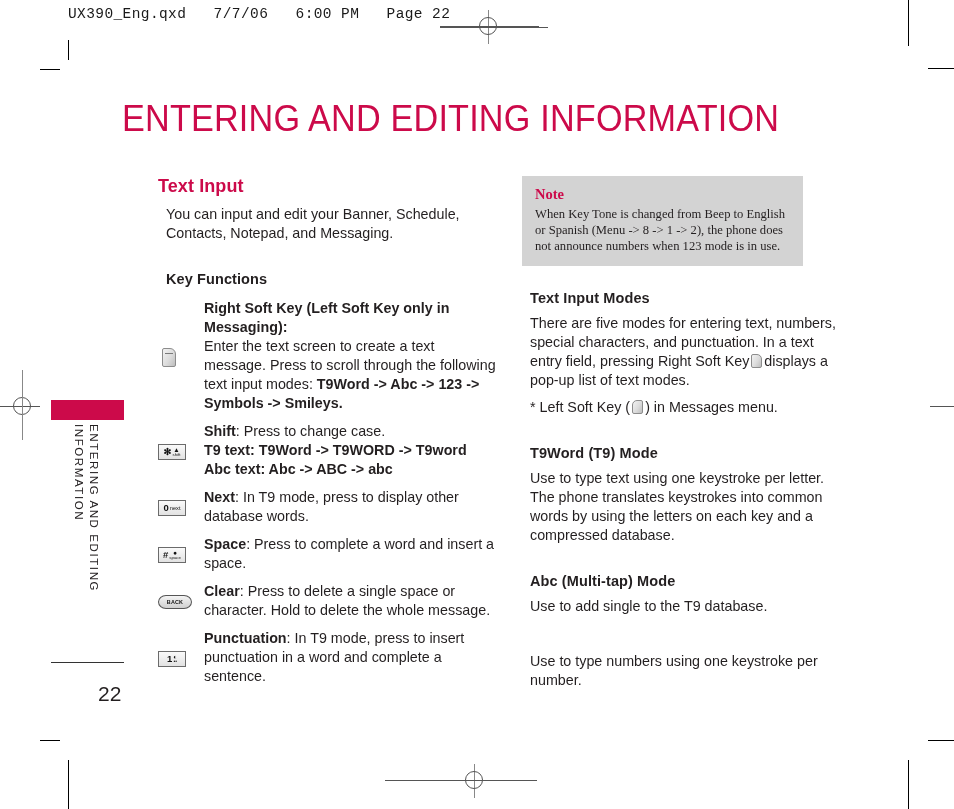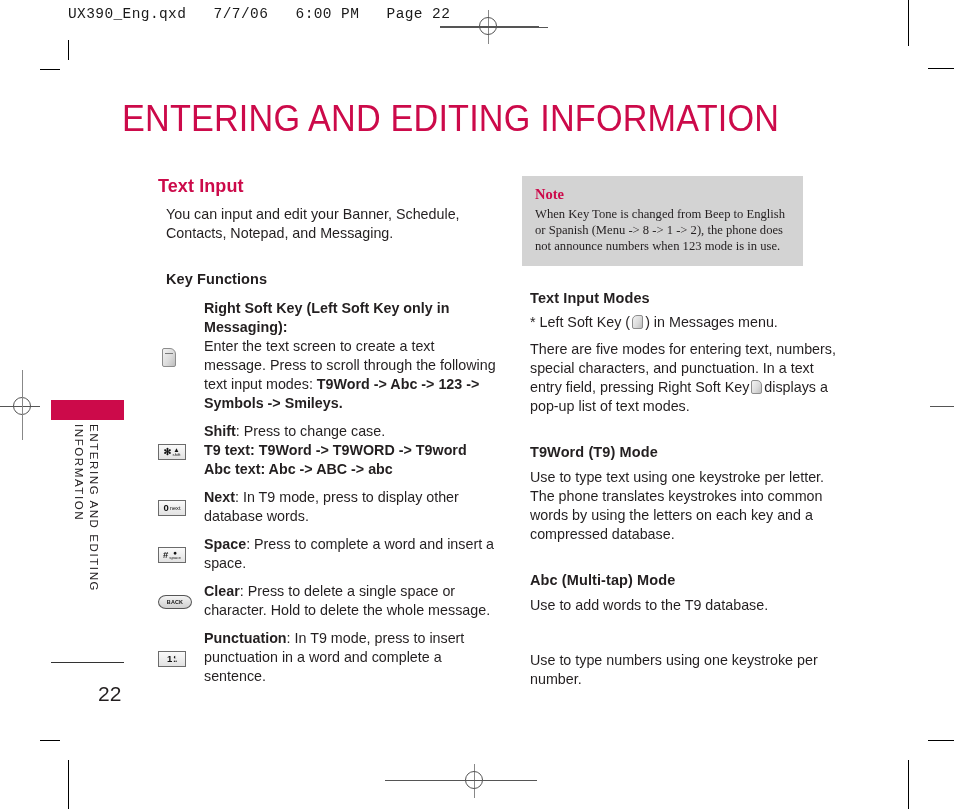--- a/index.html
+++ b/index.html
@@ -407,31 +407,31 @@
 <div class="col-right">
 
   <div class="note-box">
     <h4>Note</h4>
     <p>When Key Tone is changed from Beep to English or Spanish (Menu -&gt; 8 -&gt; 1 -&gt; 2), the phone does not announce numbers when 123 mode is in use.</p>
   </div>
 
   <div class="gap-lg"></div>
 
   <h3 class="sec-dark">Text Input Modes</h3>
+  <p class="body">
+    <span>There are five modes for entering text, numbers, special characters, and punctuation. In a text entry field, pressing  Right Soft Key</span><span class="inline-soft"></span><span>displays a pop-up list of text modes.</span>
+  </p>
   <p class="body" style="margin-top:2px;">
     <span>* Left Soft Key (</span><span class="inline-soft mirror"></span><span>) in Messages menu.</span>
   </p>
-  <p class="body">
-    <span>There are five modes for entering text, numbers, special characters, and punctuation. In a text entry field, pressing  Right Soft Key</span><span class="inline-soft"></span><span>displays a pop-up list of text modes.</span>
-  </p>
 
   <div class="gap-md"></div>
   <h3 class="sec-dark">T9Word (T9) Mode</h3>
   <p class="body">Use to type text using one keystroke per letter. The phone translates keystrokes into common words by using the letters on each key and a compressed database.</p>
 
   <div class="gap-md"></div>
   <h3 class="sec-dark">Abc (Multi-tap) Mode</h3>
-  <p class="body">Use to add words to the T9 database.</p>
+  <p class="body">Use to add single to the T9 database.</p>
 
   <div class="gap-md"></div>
   <p class="body">Use to type numbers using one keystroke per number.</p>
 
 </div>
 
 </body></html>

